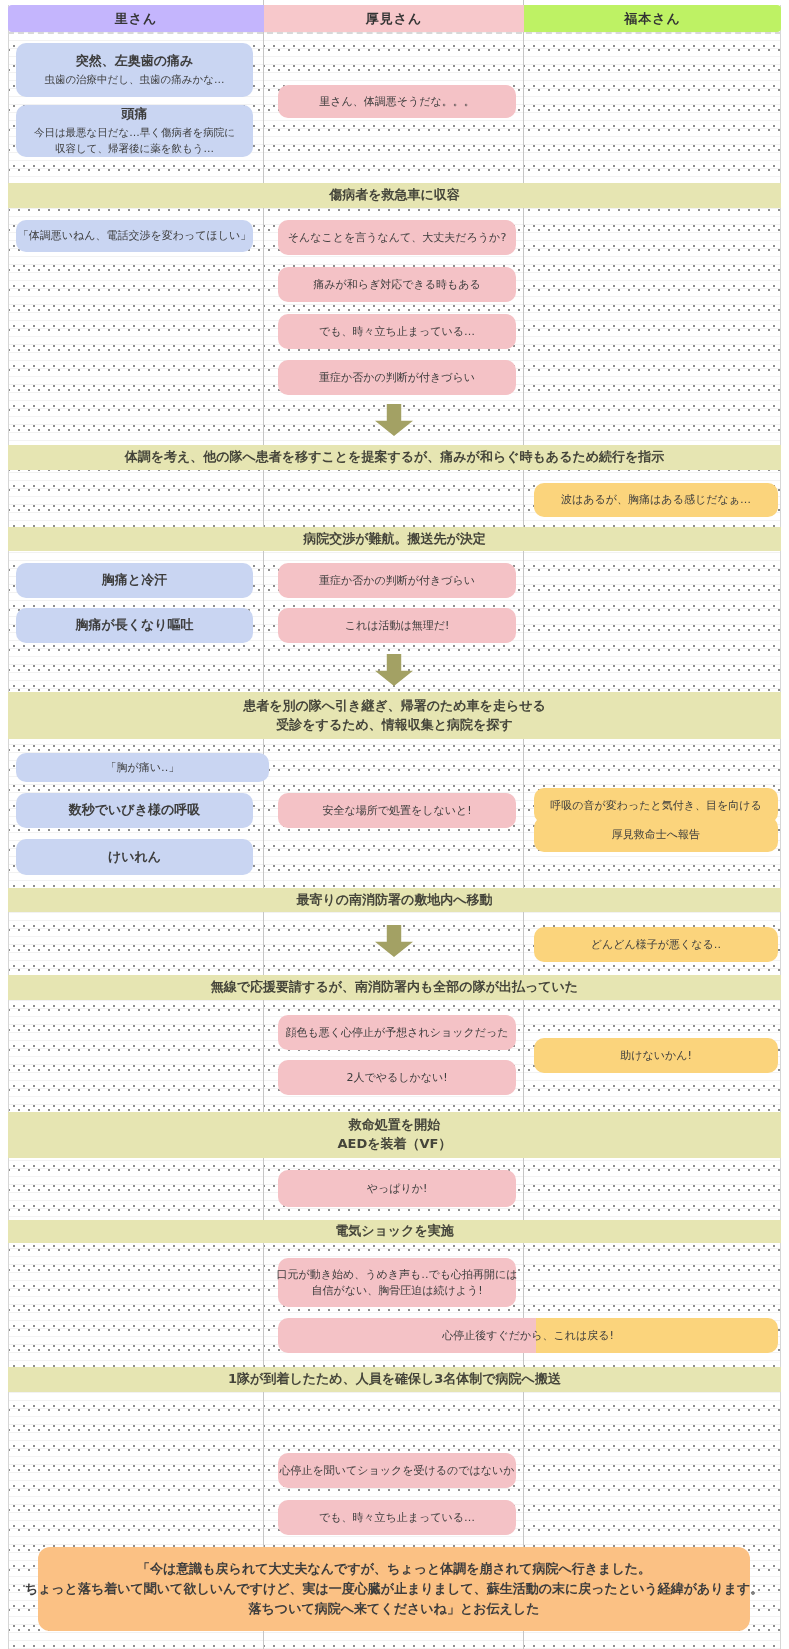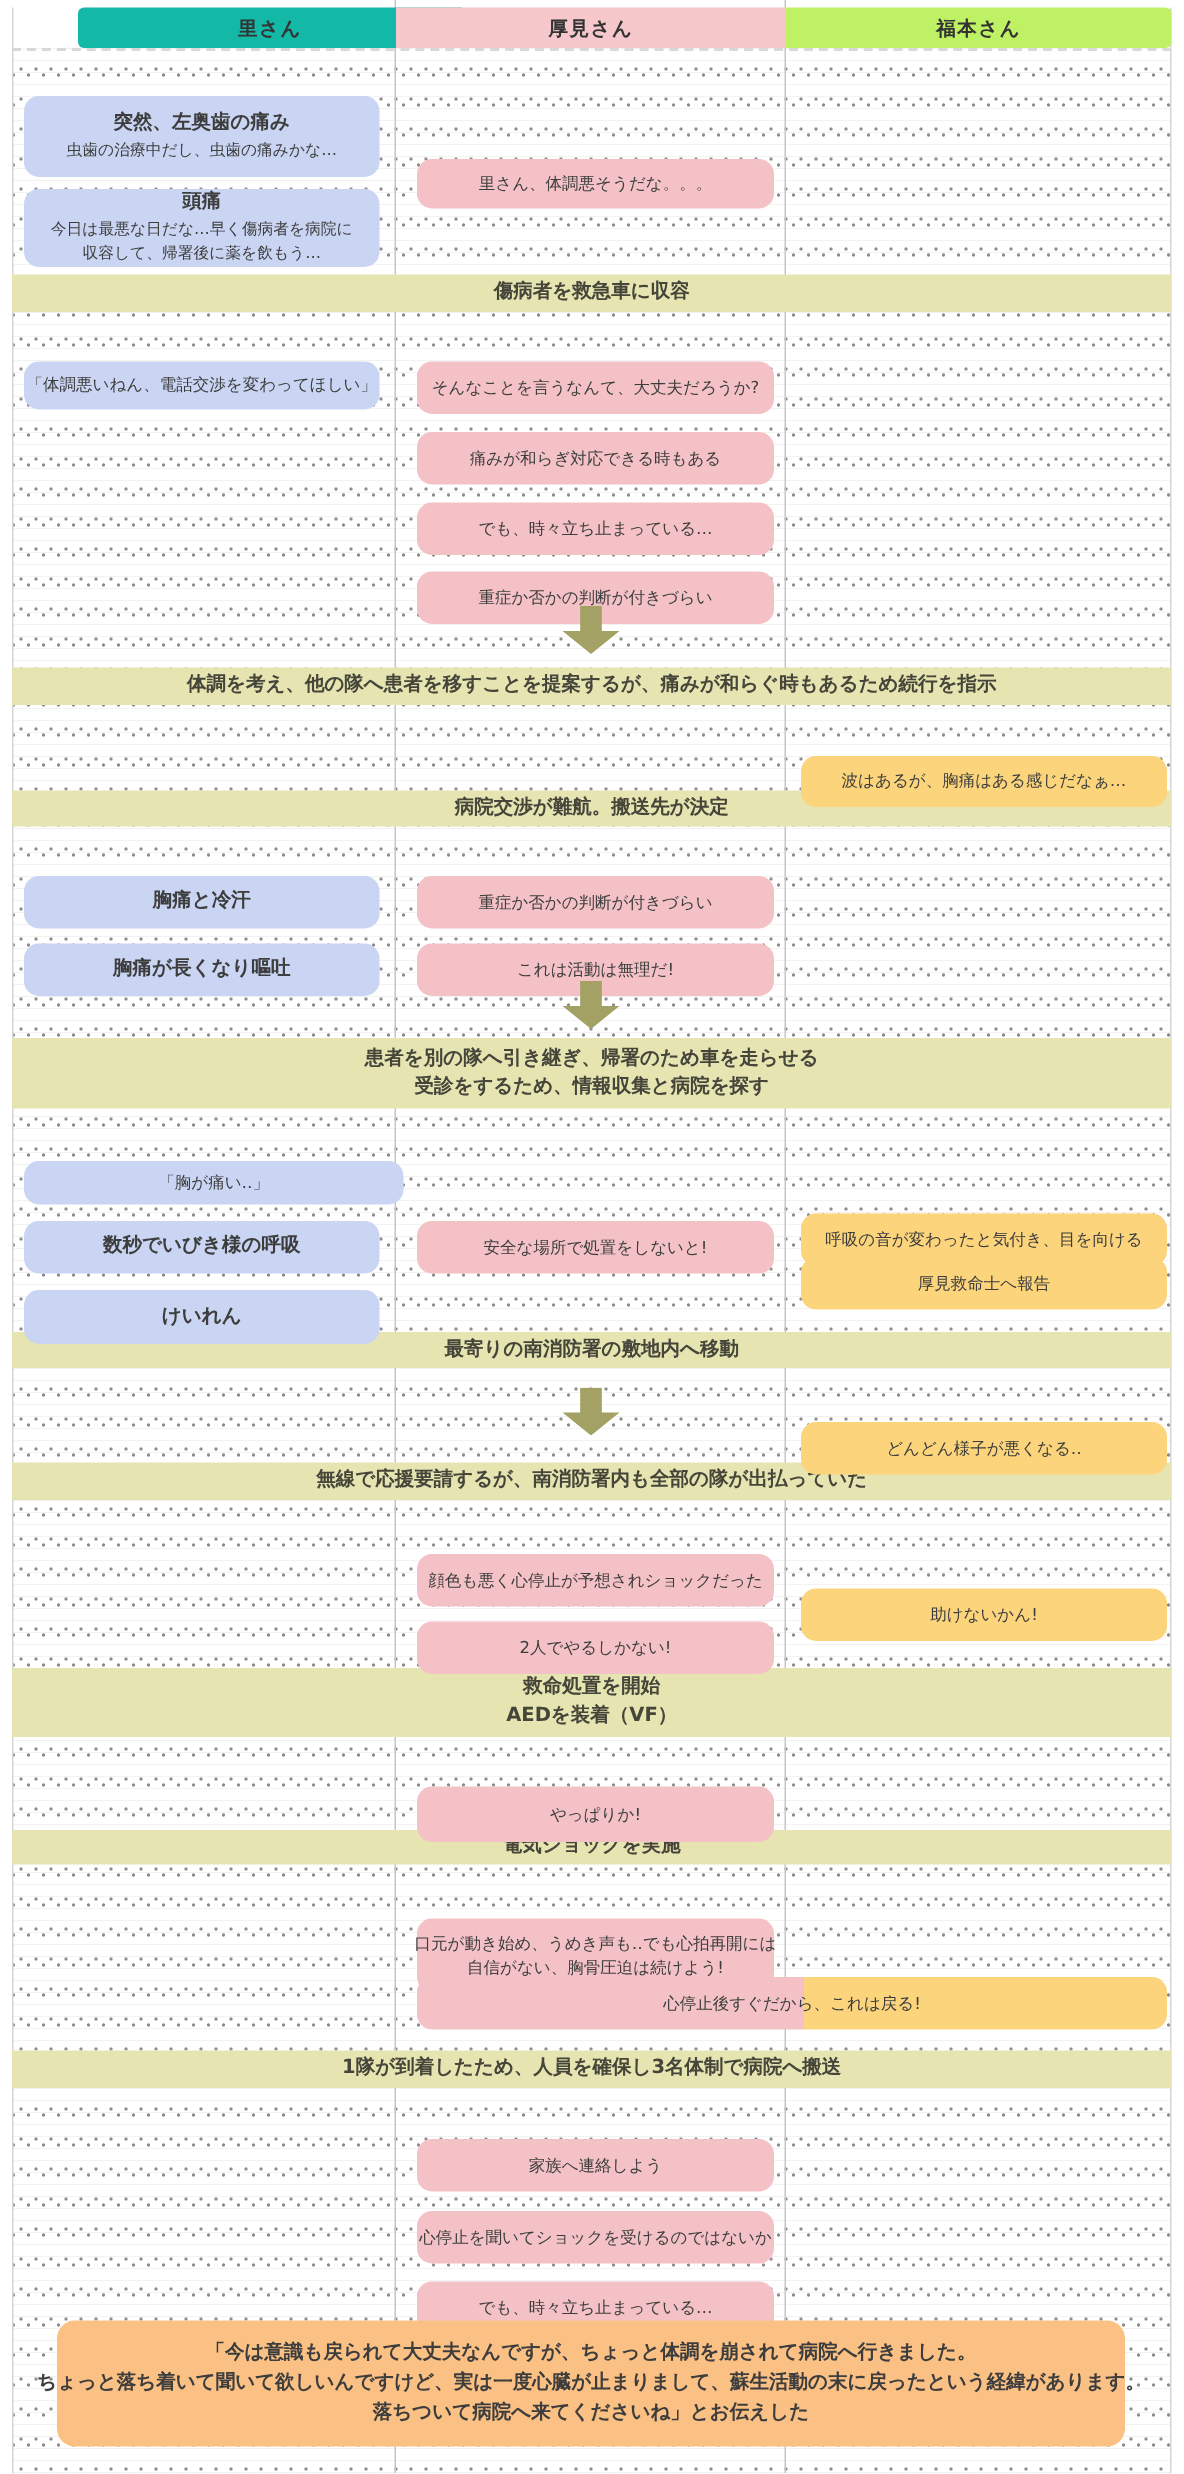--- a/index.html
+++ b/index.html
@@ -18,35 +18,35 @@
     background-position:0 0,1px 4px,6px 8px;
   }
   .vline{position:absolute;top:0;bottom:0;width:1px;background:#c6c6c6;z-index:1;}
   .sideline{position:absolute;top:5px;bottom:0;width:1px;background:#d6d6d6;z-index:1;}
   .headsep{position:absolute;left:8px;top:32px;width:773px;height:0;border-top:2px dashed #d8d8d8;z-index:2;}
 
   .colhead{
     position:absolute;top:5px;height:27px;display:flex;align-items:center;justify-content:center;
     font-size:13px;font-weight:bold;color:#333;z-index:3;letter-spacing:1px;
   }
-  .colhead.blue{background:#14b8a6;border-radius:4px 0 0 4px;margin-left:44px;}
+  .colhead.blue{background:#c4b5fd;border-radius:4px 0 0 4px;}
   .colhead.pink{background:#f7c8cb;}
   .colhead.yellow{background:#bef264;border-radius:0 4px 4px 0;}
 
   .band{
     position:absolute;left:8px;width:773px;background:#e6e5b2;z-index:3;
     display:flex;flex-direction:column;align-items:center;justify-content:center;
     font-size:13px;font-weight:bold;color:#45453a;line-height:1.45;text-align:center;
   }
   .band span{display:block;white-space:nowrap;}
 
   .box{
     position:absolute;border-radius:10px;z-index:4;box-sizing:border-box;
     display:flex;flex-direction:column;align-items:center;justify-content:center;
-    text-align:center;font-size:11px;color:#3d3d3d;line-height:1.4;padding:3px 6px;margin-top:21px;
+    text-align:center;font-size:11px;color:#3d3d3d;line-height:1.4;padding:3px 6px;
   }
   .box .nowrap{white-space:nowrap;display:block;}
   .box.blue{background:#c9d5f2;}
   .box.pink{background:#f4c2c6;}
   .box.yellow{background:#fbd47c;}
   .box .title{font-size:13px;font-weight:bold;display:block;margin-bottom:2px;white-space:nowrap;}
   .box .sub{font-size:10.5px;display:block;white-space:nowrap;line-height:1.5;}
   .box.big{font-size:13px;font-weight:bold;}
 
   .arrow-down{
@@ -143,23 +143,20 @@
   <div class="box pink" style="left:278px;top:1060px;width:238px;height:35px">
       <span class="nowrap">2人でやるしかない!</span>
     </div>
   <div class="box pink" style="left:278px;top:1170px;width:238px;height:37px">
       <span class="nowrap">やっぱりか!</span>
     </div>
   <div class="box pink" style="left:278px;top:1258px;width:238px;height:49px">
     <span class="nowrap">口元が動き始め、うめき声も‥でも心拍再開には</span>
     <span class="nowrap">自信がない、胸骨圧迫は続けよう!</span>
   </div>
-  <div class="box pink" style="left:278px;top:1405px;width:238px;height:35px">
-      <span class="nowrap">家族へ連絡しよう</span>
-    </div>
   <div class="box pink" style="left:278px;top:1453px;width:238px;height:35px">
       <span class="nowrap">心停止を聞いてショックを受けるのではないか</span>
     </div>
   <div class="box pink" style="left:278px;top:1500px;width:238px;height:35px">
       <span class="nowrap">でも、時々立ち止まっている…</span>
     </div>
 
   <div class="box yellow" style="left:534px;top:483px;width:244px;height:34px">
       <span class="nowrap">波はあるが、胸痛はある感じだなぁ…</span>
     </div>

